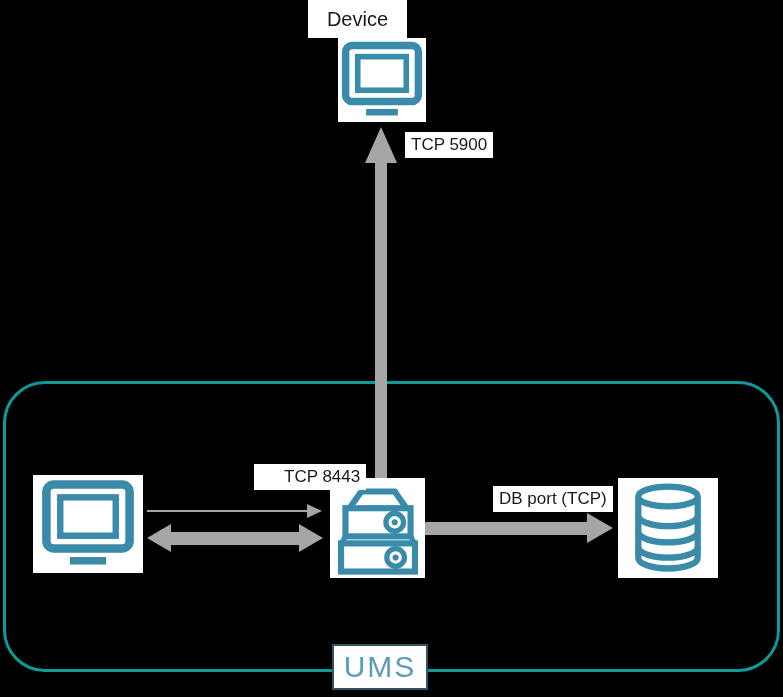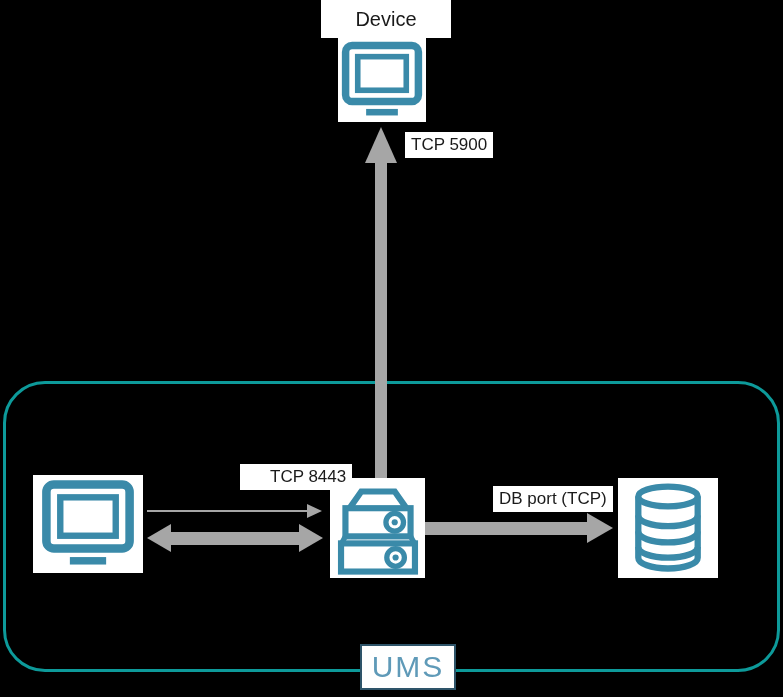--- a/index.html
+++ b/index.html
@@ -18,21 +18,21 @@
     font-size:17px;
     line-height:20px;
     padding:3px 6px;
     white-space:nowrap;
     z-index:4;
     text-align:right;
   }
   
   .node-title {
     position:absolute;
-    left:321px; top:0; width:130px; height:38px;
+    left:308px; top:0; width:99px; height:38px;
     background:var(--label-bg,#fff);
     color:var(--label-text,#1a1a1a);
     font-size:20px; line-height:38px; text-align:center;
     z-index:2;
   }
   
   .icon-box {
     position:absolute;
     background:var(--label-bg,#fff);
     display:flex; align-items:center; justify-content:center;
@@ -55,21 +55,20 @@
   }
   
   #ums-label-box {
     position:absolute;
     left:332px; top:644px;
     width:92px; height:42px;
     background:var(--label-bg,#fff);
     border:2px solid var(--ums-border,#2E5469);
     display:flex; align-items:center; justify-content:center;
     z-index:5;
-    margin-left:28px;
   }
   #ums-label-box span {
     color:var(--ums-text,#5F9AB8);
     font-size:30px;
     letter-spacing:2px;
     font-weight:300;
   }
 
   
   .shaft { position:absolute; background:var(--arrow-gray,#A6A6A6); }
@@ -102,21 +101,21 @@
 
   
   #db-shaft { left:425px; top:522px; width:163px; height:13px; z-index:2; }
   #db-head  { left:587px; top:513px;
               border-top:15px solid transparent;
               border-bottom:15px solid transparent;
               border-left:26px solid var(--arrow-gray,#A6A6A6); z-index:2; }
 
   
   #tcp5900-label { left:405px; top:132px; }
-  #tcp8443-label { left:240px; top:464px;padding-left:30px; }
+  #tcp8443-label { left:254px; top:464px;padding-left:30px; }
   #dbport-label  { left:493px; top:486px; }
 
   svg { display:block; }
 </style>
 </head>
 <body>
 
 <div class="node-title">Device</div>
 
 <div class="icon-box" id="device-icon-box">

